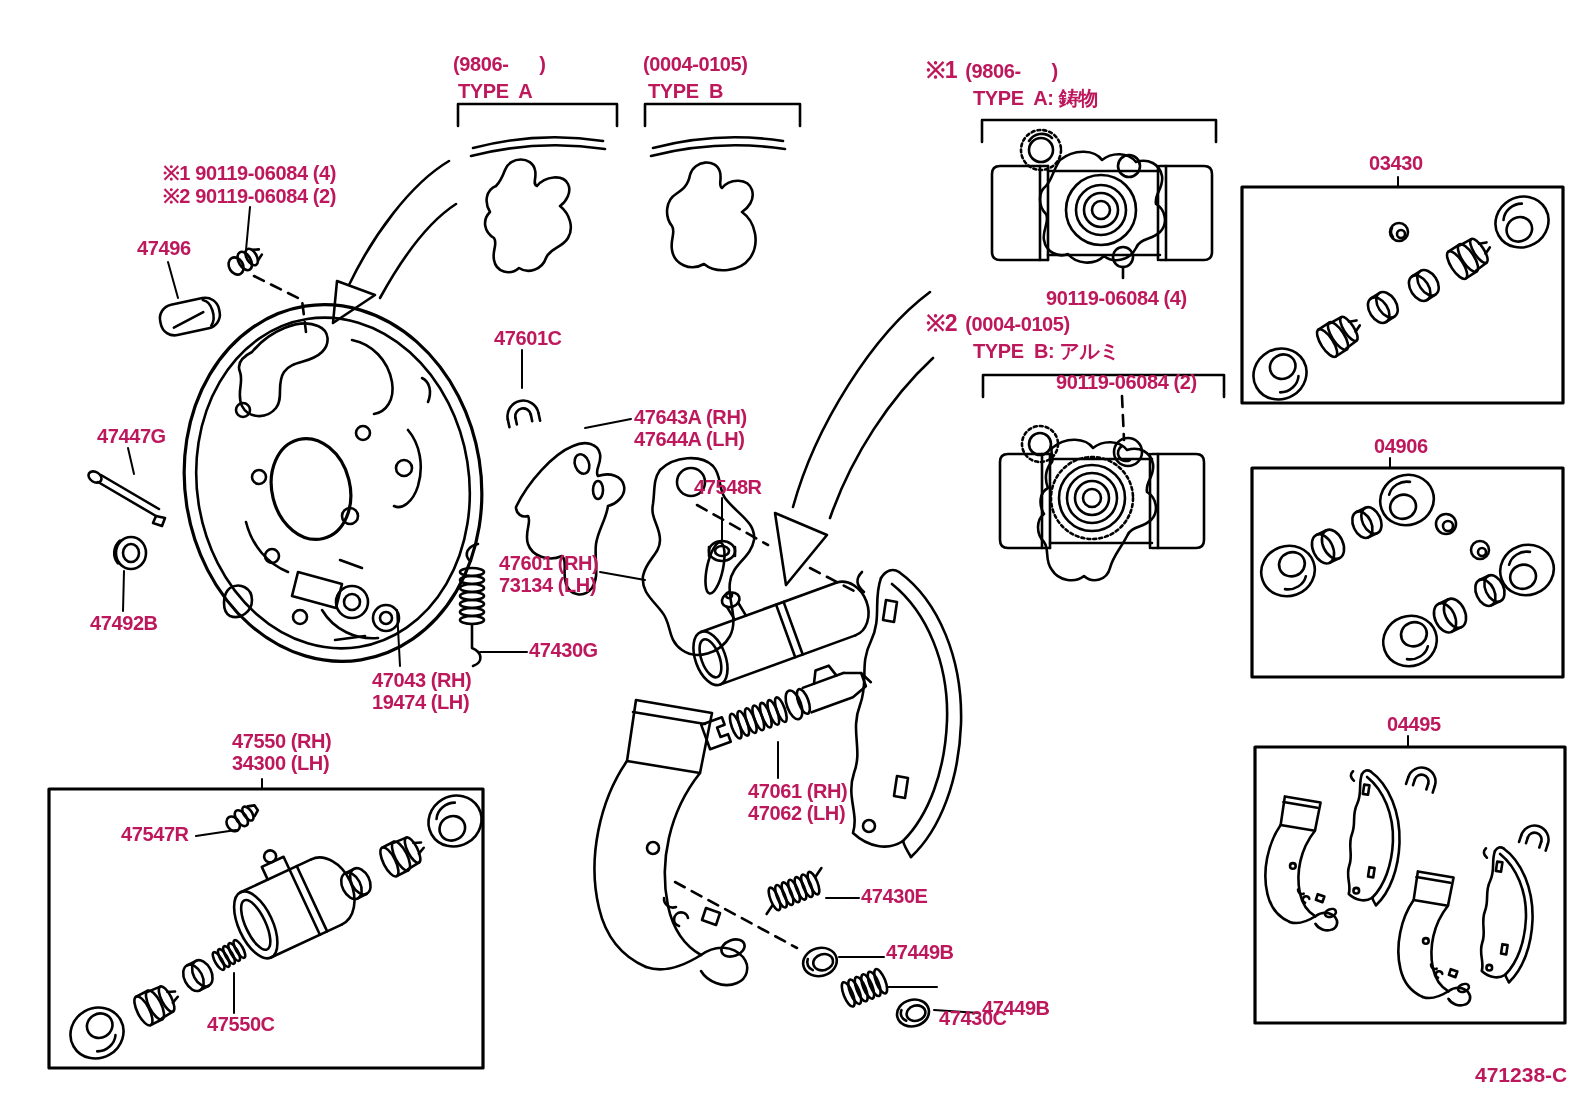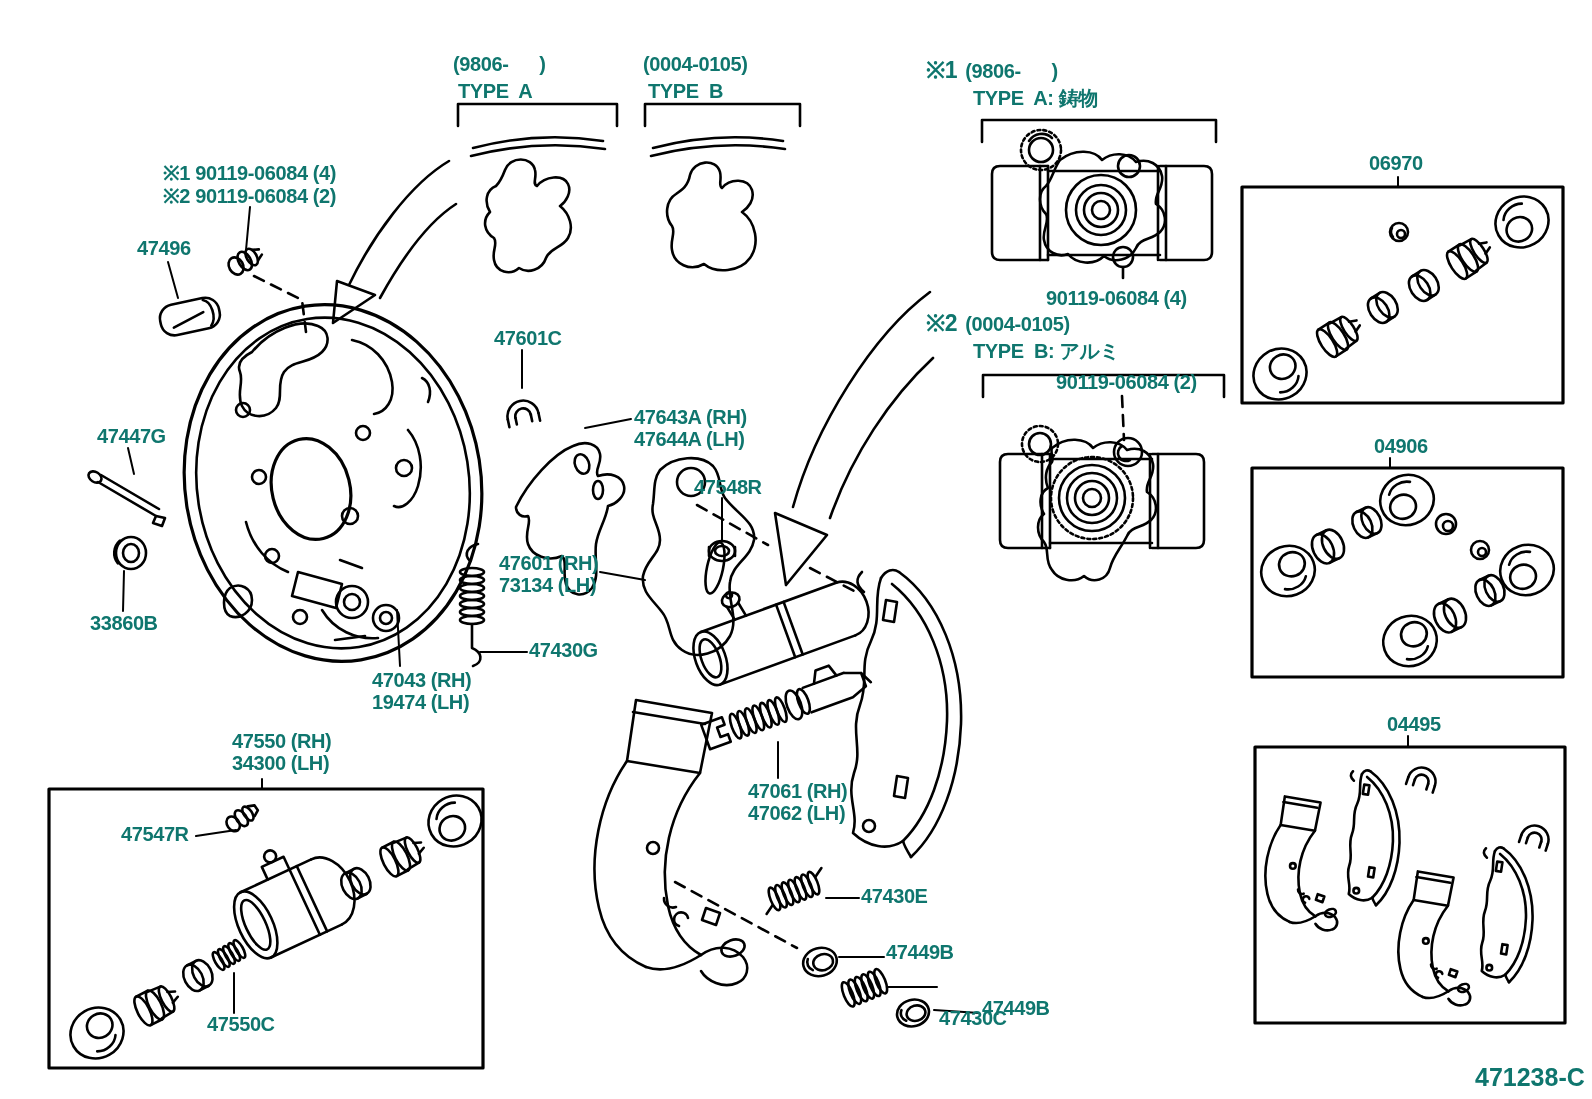--- a/index.html
+++ b/index.html
@@ -7,23 +7,23 @@
          font-family:"Liberation Sans",sans-serif}
   .stage svg{position:absolute;left:0;top:0}
   .stage svg *{fill:none;stroke:#000;stroke-width:2.6;stroke-linecap:round;stroke-linejoin:round;
                vector-effect:non-scaling-stroke}
   .stage svg .f{fill:#fff}
   .stage svg .w3{stroke-width:3.2}
   .stage svg .w2{stroke-width:2}
   .stage svg .dash{stroke-dasharray:11 8}
   .stage svg .dot{stroke-dasharray:3 3}
   .lbl{position:absolute;font-weight:bold;font-size:20px;line-height:1.08;
-       letter-spacing:-0.4px;white-space:pre;color:#0f766e}
+       letter-spacing:-0.4px;white-space:pre;color:#be185d}
   .lbl .mk{font-size:23px;margin-right:8px}
-  .lbl.ft{font-size:25px;letter-spacing:0}
+  .lbl.ft{font-size:21px;letter-spacing:0}
 </style>
 </head>
 <body>
 
 <div class="stage">
 
 <svg width="1592" height="1099" viewBox="0 0 1592 1099">
   <defs>
     <g id="hookC">
       <path d="M 2,24 A 14,14 0 1 1 30,24 M 23,24 A 7,7 0 1 0 9,24"></path>
@@ -399,26 +399,26 @@
 <div class="lbl" style="left:648px;top:81px">TYPE  B</div>
 
 <div class="lbl" style="left:926px;top:58px"><span class="mk">※1</span><span>(9806-      )</span></div>
 <div class="lbl" style="left:973px;top:88px">TYPE  A: 鋳物</div>
 <div class="lbl" style="left:1046px;top:288px">90119-06084 (4)</div>
 
 <div class="lbl" style="left:926px;top:311px"><span class="mk">※2</span><span>(0004-0105)</span></div>
 <div class="lbl" style="left:973px;top:341px">TYPE  B: アルミ</div>
 <div class="lbl" style="left:1056px;top:372px">90119-06084 (2)</div>
 
-<div class="lbl" style="left:1369px;top:153px">06970</div>
+<div class="lbl" style="left:1369px;top:153px">03430</div>
 <div class="lbl" style="left:1374px;top:436px">04906</div>
 <div class="lbl" style="left:1387px;top:714px">04495</div>
 
 <div class="lbl" style="left:97px;top:426px">47447G</div>
-<div class="lbl" style="left:90px;top:613px">33860B</div>
+<div class="lbl" style="left:90px;top:613px">47492B</div>
 <div class="lbl" style="left:372px;top:670px">47043 (RH)</div>
 <div class="lbl" style="left:372px;top:692px">19474 (LH)</div>
 
 <div class="lbl" style="left:494px;top:328px">47601C</div>
 <div class="lbl" style="left:634px;top:407px">47643A (RH)</div>
 <div class="lbl" style="left:634px;top:429px">47644A (LH)</div>
 <div class="lbl" style="left:694px;top:477px">47548R</div>
 <div class="lbl" style="left:499px;top:553px">47601 (RH)</div>
 <div class="lbl" style="left:499px;top:575px">73134 (LH)</div>
 <div class="lbl" style="left:529px;top:640px">47430G</div>

